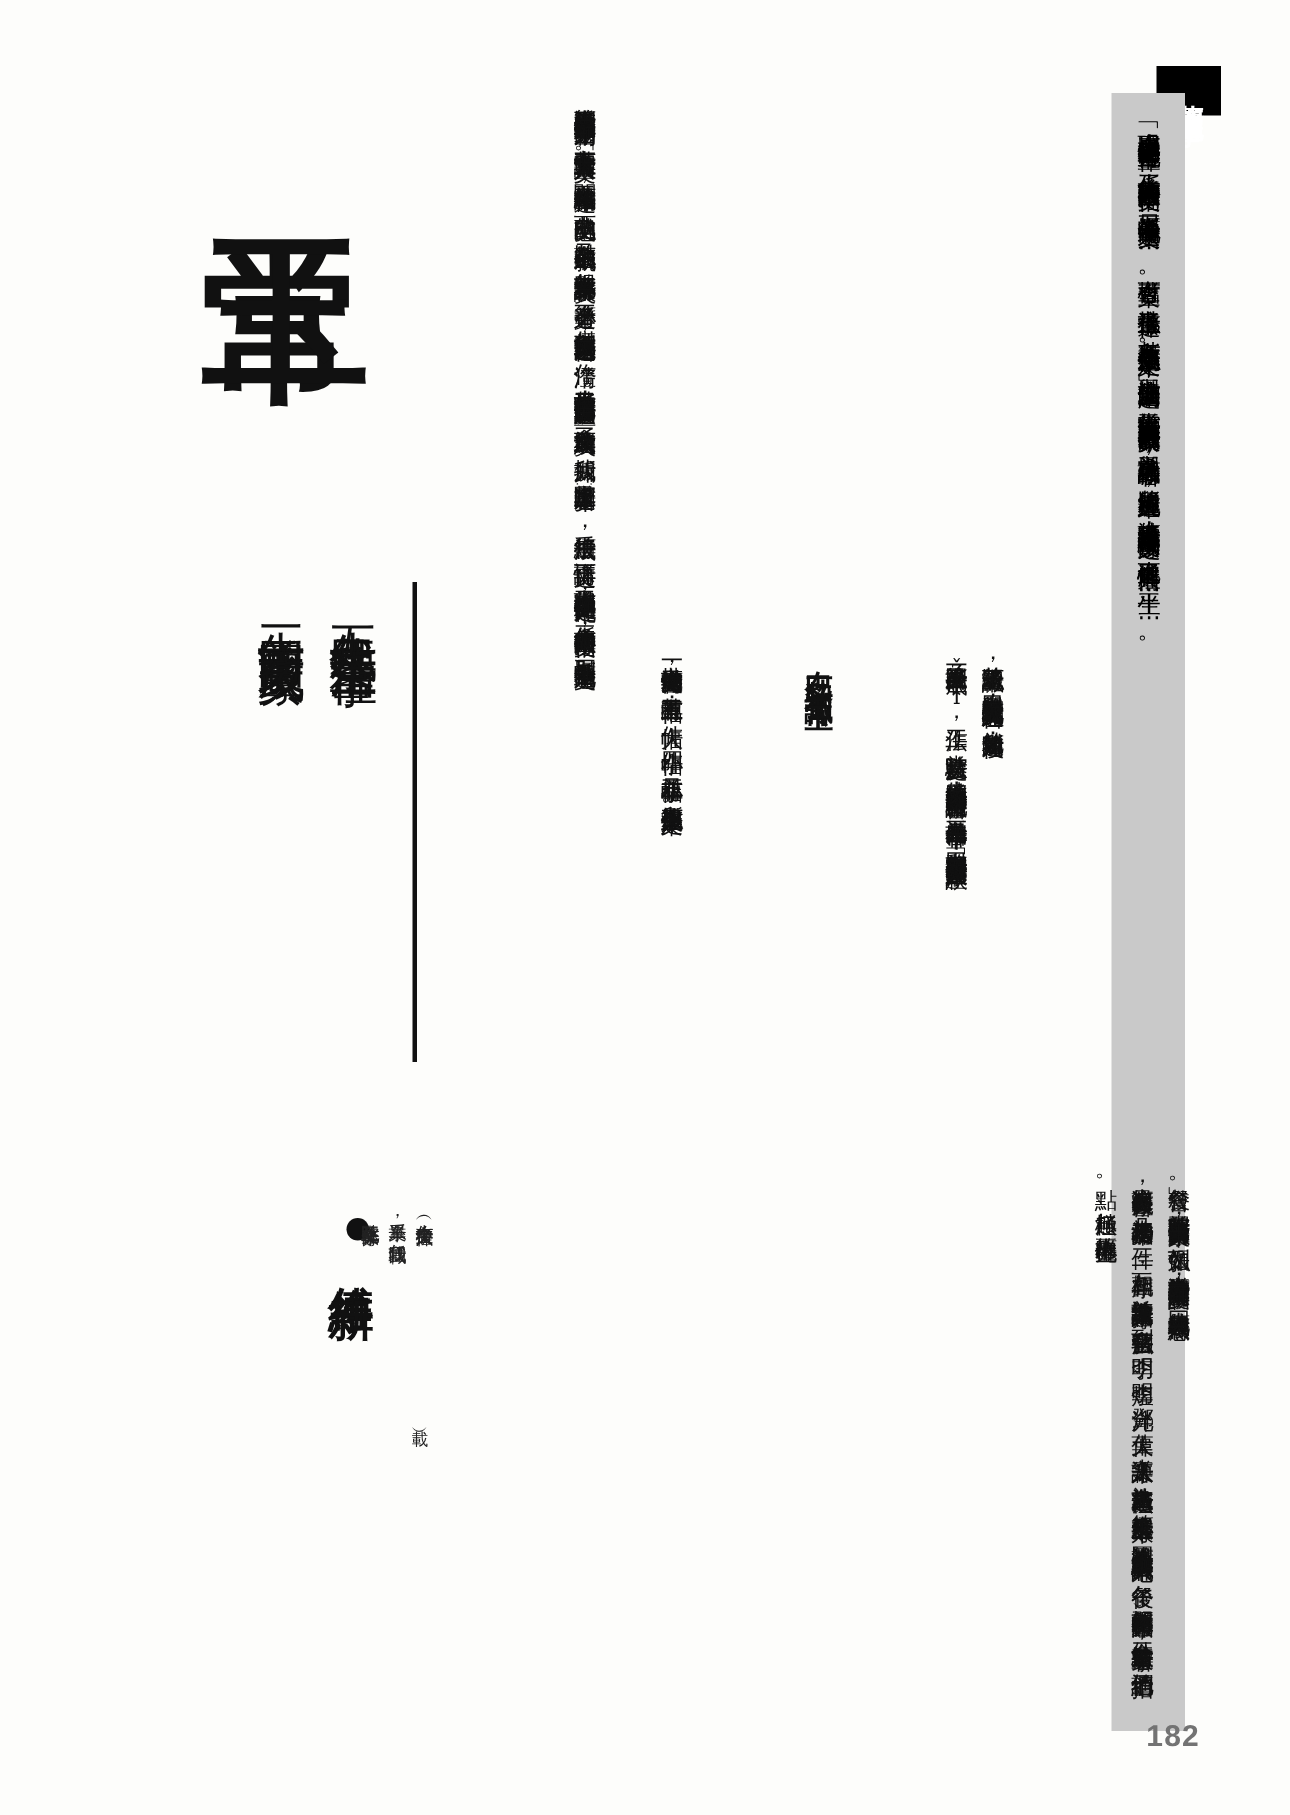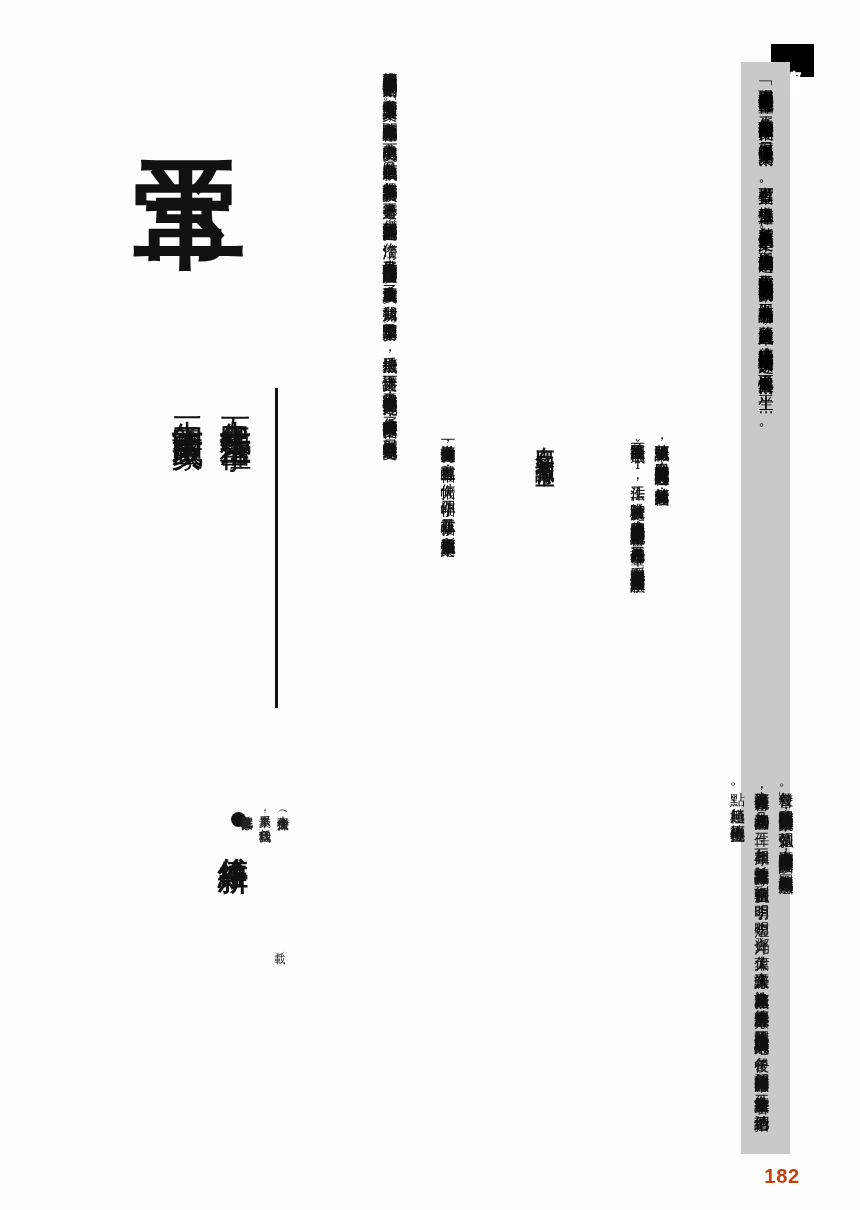--- a/index.html
+++ b/index.html
@@ -122,25 +122,25 @@
     position:absolute;
     font-size:19px;
     font-weight:bold;
     letter-spacing:0.2em;
     color:#111;
   }
 
   
   .pagenum{
     position:absolute;
-    bottom:22px;right:60px;
+    bottom:40px;right:60px;
     font-size:20px;
     font-weight:bold;
     font-family:"Liberation Sans",sans-serif;
-    color:#c2410c;
+    color:#737373;
     letter-spacing:0.04em;
     margin-left:34px;
   }
 </style>
 </head>
 <body>
 
 <div class="page">
 
   <div class="banner v">藝術圈紀事</div>

